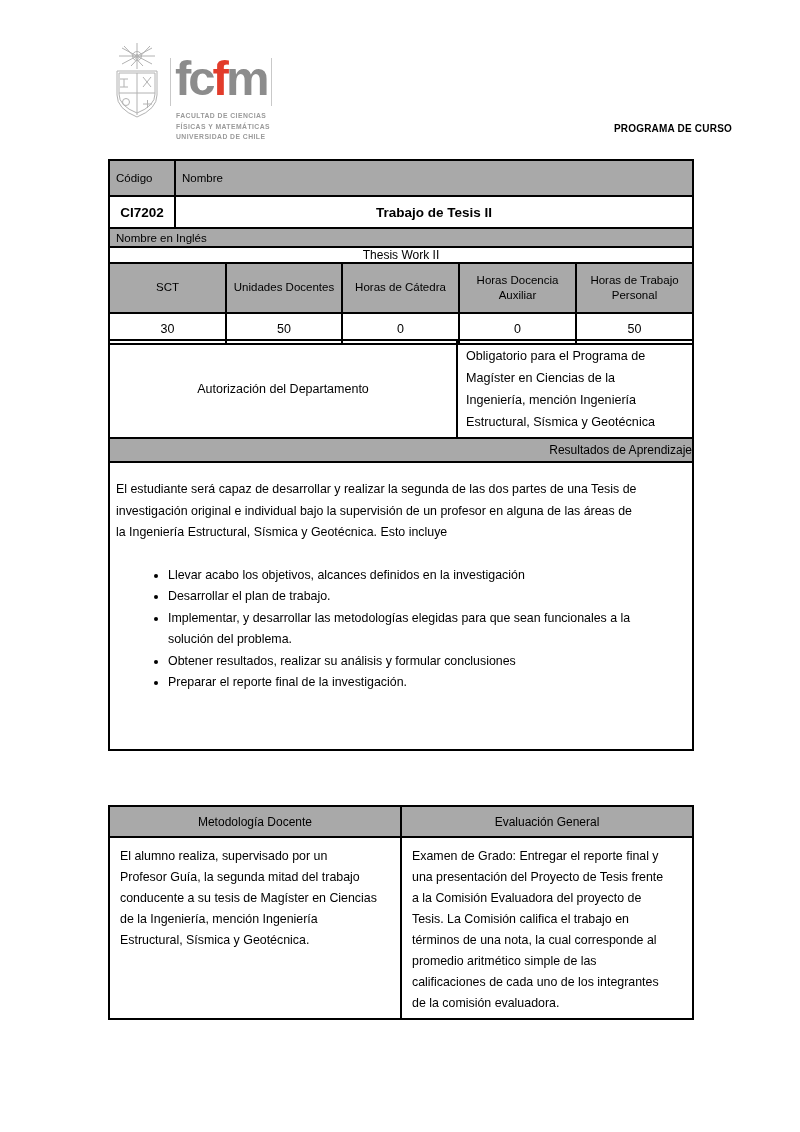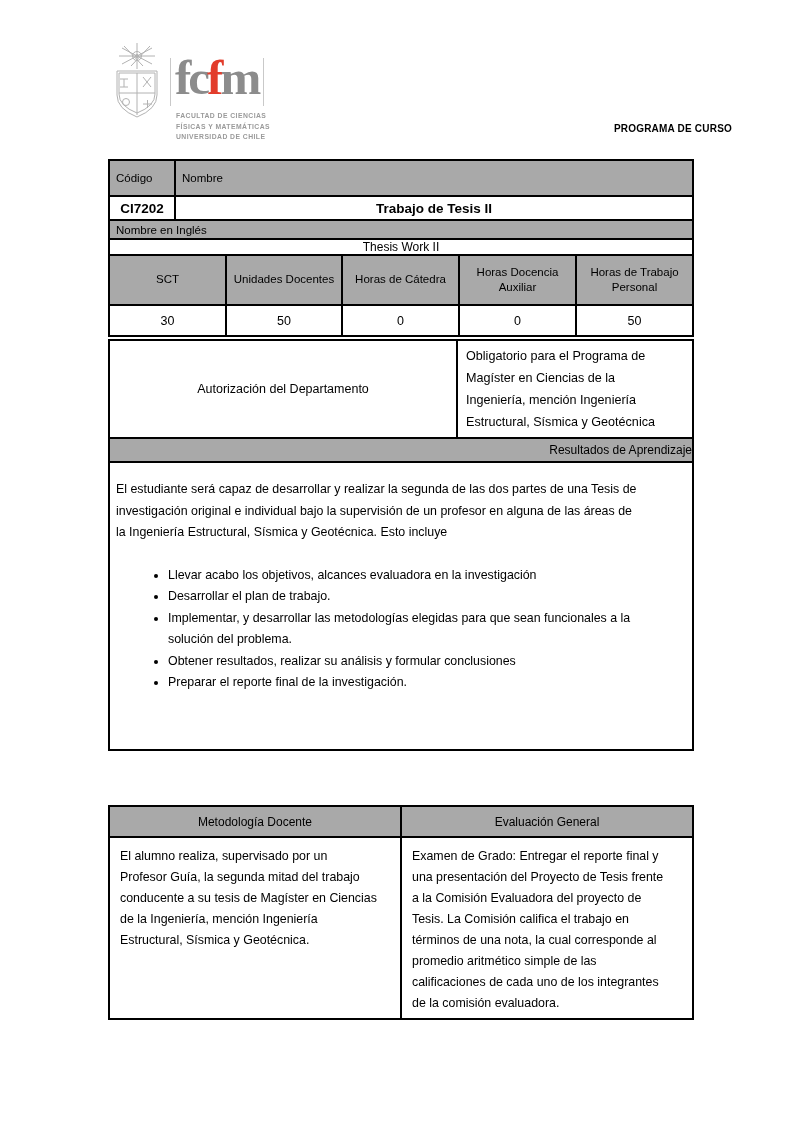--- a/index.html
+++ b/index.html
@@ -11,21 +11,20 @@
 
   
   .logo { position:absolute; left:110px; top:42px; display:flex; align-items:flex-start; }
   .seal { width:54px; height:76px; }
   .wordmark-block { margin-left:6px; margin-top:16px; }
   .wordmark {
     display:inline-block; font-weight:bold; font-size:49px; line-height:0.82;
     letter-spacing:-3px; color:#8c8c8c;
     border-left:1px solid #c9c9c9; border-right:1px solid #c9c9c9;
     padding:0 5px 8px 4px;
-    font-family:Liberation Serif, serif;
   }
   .wordmark .red { color:#e23c2b; }
   .logo-lines { margin-top:5px; padding-left:6px; font-size:6.8px; line-height:1.55;
     letter-spacing:0.45px; color:#9a9a9a; font-weight:bold; }
 
   
   .doc-title { position:absolute; top:123px; left:0; width:732px; text-align:right;
     font-weight:bold; font-size:10px; letter-spacing:0.2px; }
 
   
@@ -106,21 +105,21 @@
         <col style="width:116px">
       <col style="width:117px">
         <col style="width:117px">
         <col style="width:117px">
     </colgroup>
     <tbody>
         <tr style="height:36px">
       <td class="gray lbl">Código</td>
       <td class="gray lbl" colspan="5">Nombre</td>
     </tr>
-    <tr style="height:24px">
+    <tr style="height:32px">
       <td class="code-cell">CI7202</td>
       <td class="course-name" colspan="5">Trabajo de Tesis II</td>
     </tr>
     <tr style="height:19px">
       <td class="gray lbl" colspan="6">Nombre en Inglés</td>
     </tr>
     <tr style="height:15px">
       <td class="eng" colspan="6">Thesis Work II</td>
     </tr>
     <tr style="height:50px">
@@ -155,21 +154,21 @@
     </tr>
     <tr style="height:24px">
       <td class="gray res-head" colspan="2">Resultados de Aprendizaje</td>
     </tr>
     <tr style="height:288px">
       <td class="res-body" colspan="2">
         <p class="res-intro">El estudiante será capaz de desarrollar y realizar la segunda de las dos partes de una Tesis de
 investigación original e individual bajo la supervisión de un profesor en alguna de las áreas de
 la Ingeniería Estructural, Sísmica y Geotécnica. Esto incluye</p>
         <ul class="res-list">
-          <li>Llevar acabo los objetivos, alcances evaluadora en la investigación</li>
+          <li>Llevar acabo los objetivos, alcances definidos en la investigación</li>
           <li>Desarrollar el plan de trabajo.</li>
           <li>Implementar, y desarrollar las metodologías elegidas para que sean funcionales a la
 solución del problema.</li>
           <li>Obtener resultados, realizar su análisis y formular conclusiones</li>
           <li>Preparar el reporte final de la investigación.</li>
         </ul>
       </td>
     </tr>
   </tbody>
     </table>

